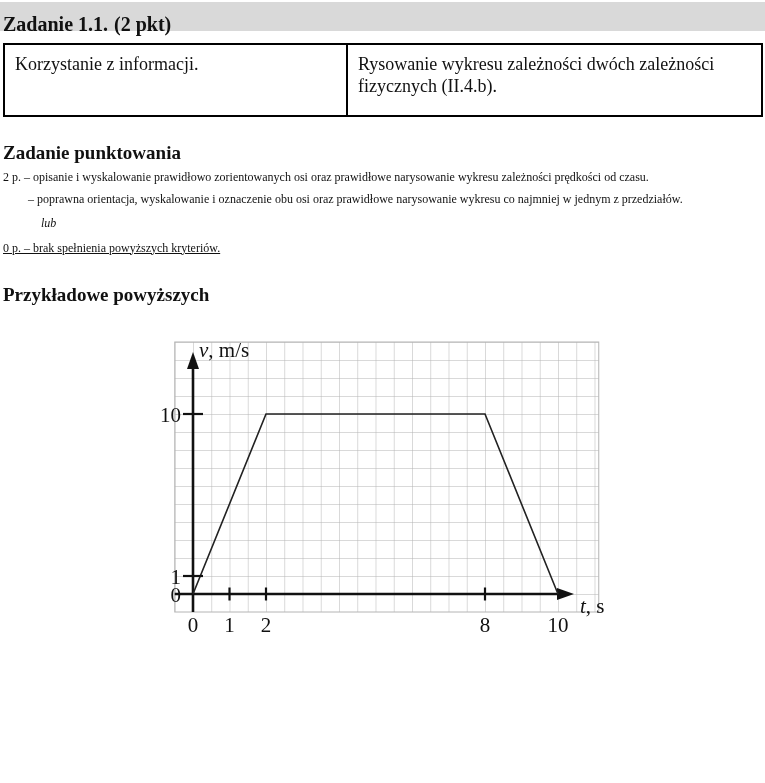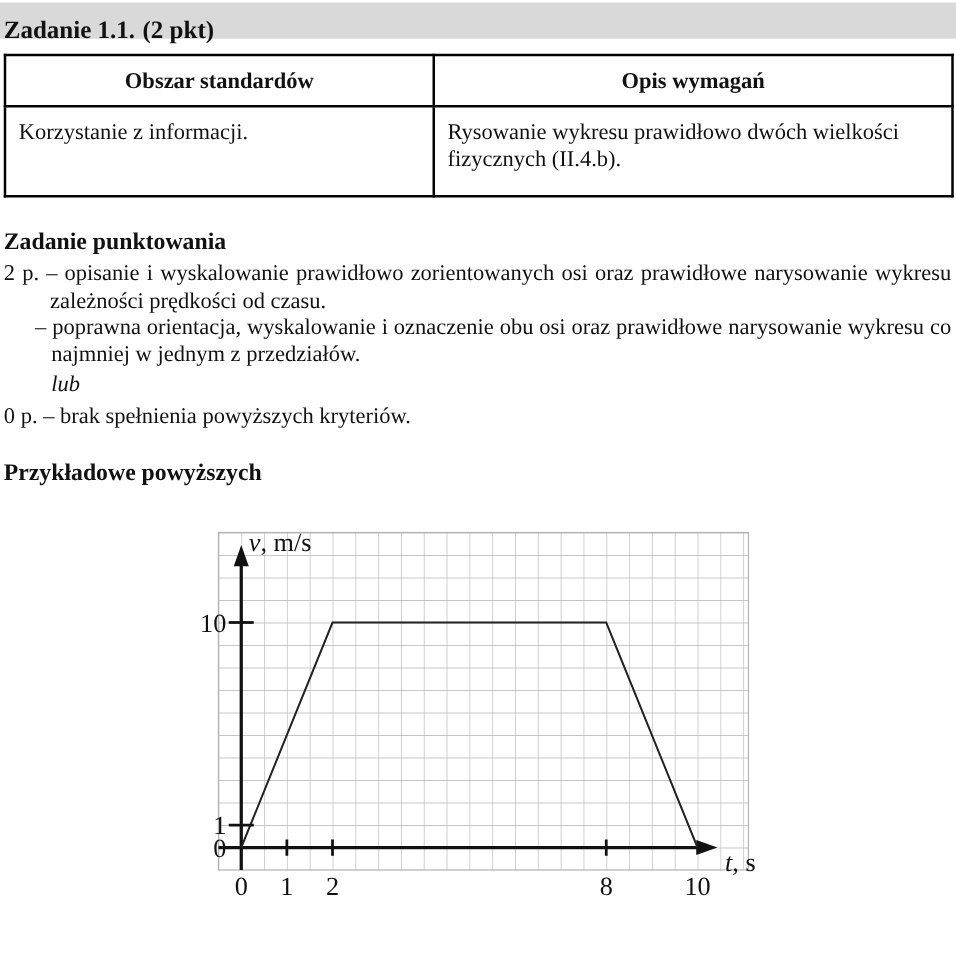--- a/index.html
+++ b/index.html
@@ -20,25 +20,25 @@
   }
   table.req th, table.req td { border:2px solid #000; vertical-align:top; }
   table.req th {
     font-size:18px; font-weight:bold; text-align:center; padding:9px 4px;
     height:40px;
   }
   table.req td { padding:9px 10px 18px 10px; font-size:18px; line-height:21.5px; }
   col.c1 { width:343px; } col.c2 { width:415px; }
   .sec-head { font-weight:bold; font-size:19px; margin:25px 0 3px 3px; }
   .scoring { margin:0 4px 0 3px; }
-  .score-item { font-size:18px; line-height:21.5px; text-align:justify; }
+  .score-item { font-size:12px; line-height:21.5px; text-align:justify; }
   .hang { padding-left:37px; text-indent:-37px; }
   .sub  { padding-left:38px; text-indent:-13px; }
   .lub  { font-style:italic; padding-left:38px; text-align:left; margin:3px 0; }
-  .plain { text-align:left; }
+  .plain { text-align:left;text-decoration:underline; }
   .chart-wrap { margin-top:14px; position:relative; width:765px; height:323px; }
   svg { display:block; }
   .axis { stroke:#111; stroke-width:2.6; }
   .tick { stroke:#111; stroke-width:2.2; }
   .vt   { fill:none; stroke:#222; stroke-width:1.6; }
   .lbl  { font-family:"Liberation Serif", serif; font-size:21px; fill:#111; }
   .axlbl{ font-family:"Liberation Serif", serif; font-size:21px; fill:#111; }
   .ital { font-style:italic; }
 </style>
 </head>
@@ -48,27 +48,23 @@
   <span class="task">Zadanie 1.1.</span>
   <span class="pts">(2 pkt)</span>
 </div>
 
 <table class="req">
   <colgroup>
       <col class="c1">
       <col class="c2">
     </colgroup>
   <tbody>
-      <tr>
-    <th>Obszar standardów</th>
-    <th>Opis wymagań</th>
-  </tr>
   <tr>
     <td>Korzystanie z informacji.</td>
-    <td>Rysowanie wykresu prawidłowo dwóch wielkości fizycznych (II.4.b).</td>
+    <td>Rysowanie wykresu zależności dwóch zależności fizycznych (II.4.b).</td>
   </tr>
 </tbody>
   </table>
 
 <div class="sec-head">Zadanie punktowania</div>
 
 <div class="scoring">
   <div class="score-item hang">2 p. – opisanie i wyskalowanie prawidłowo zorientowanych osi oraz prawidłowe narysowanie wykresu zależności prędkości od czasu.</div>
   <div class="score-item sub">– poprawna orientacja, wyskalowanie i oznaczenie obu osi oraz prawidłowe narysowanie wykresu co najmniej w jednym z przedziałów.</div>
   <div class="score-item lub">lub</div>

